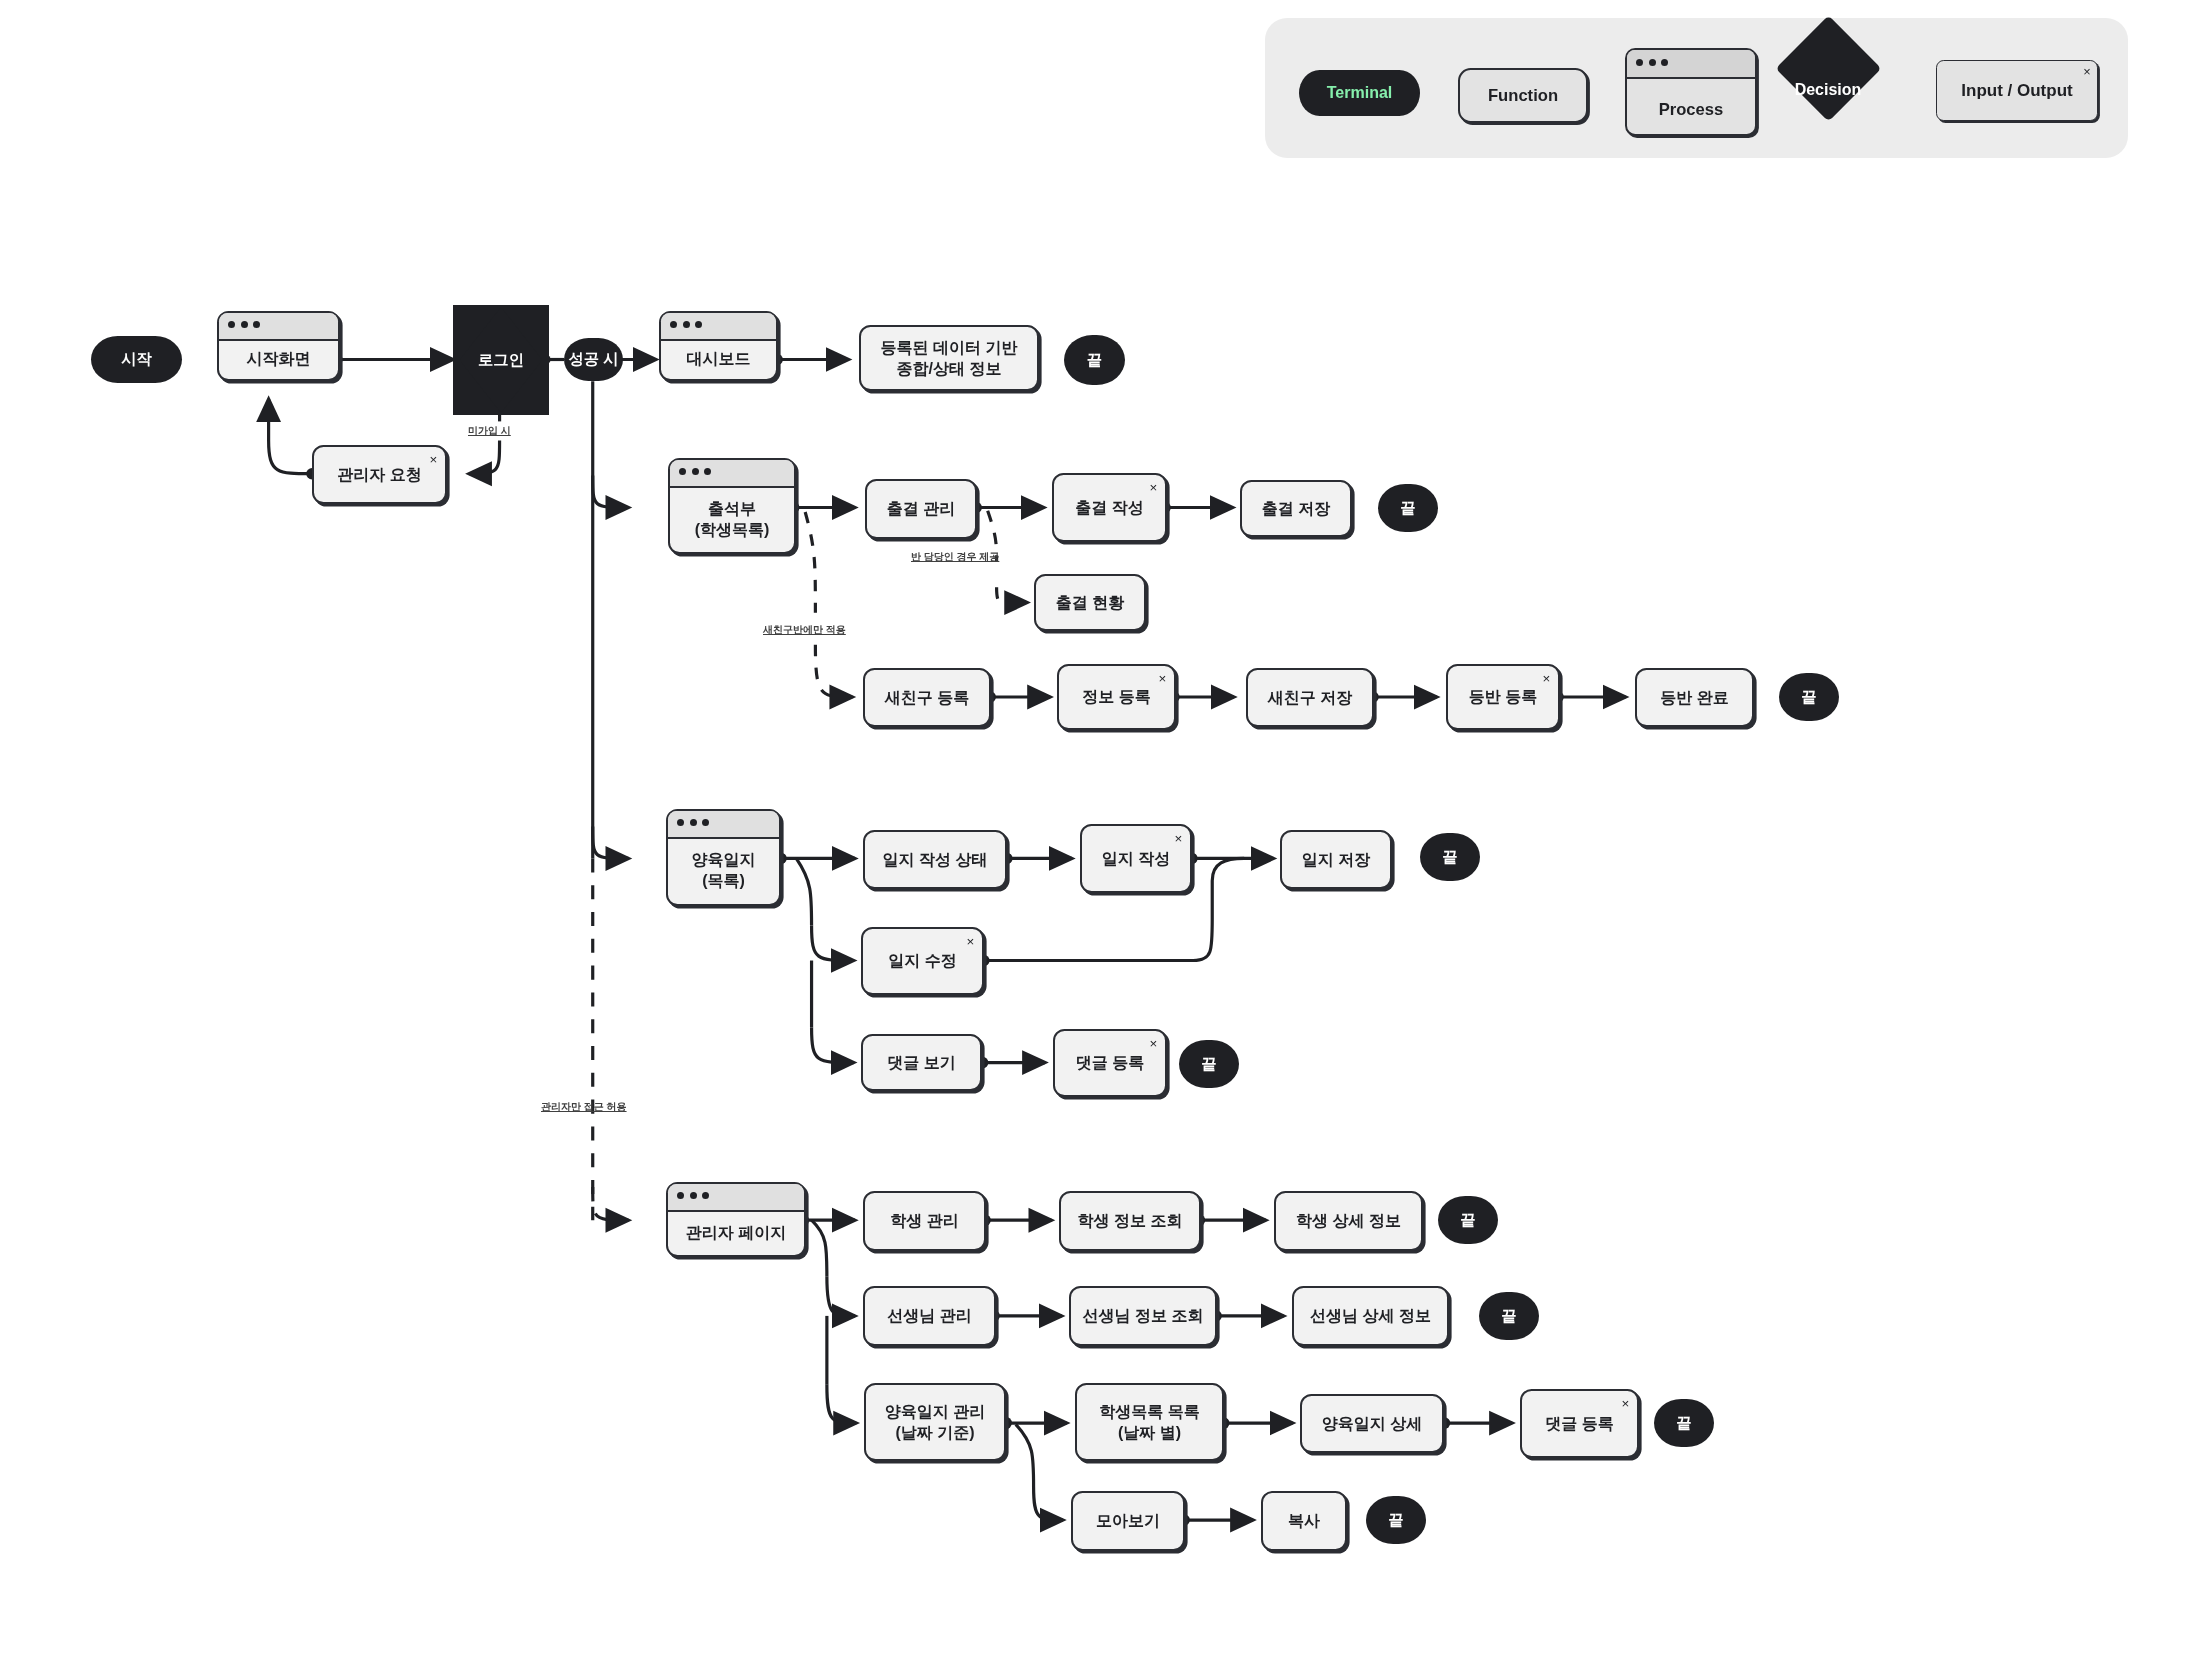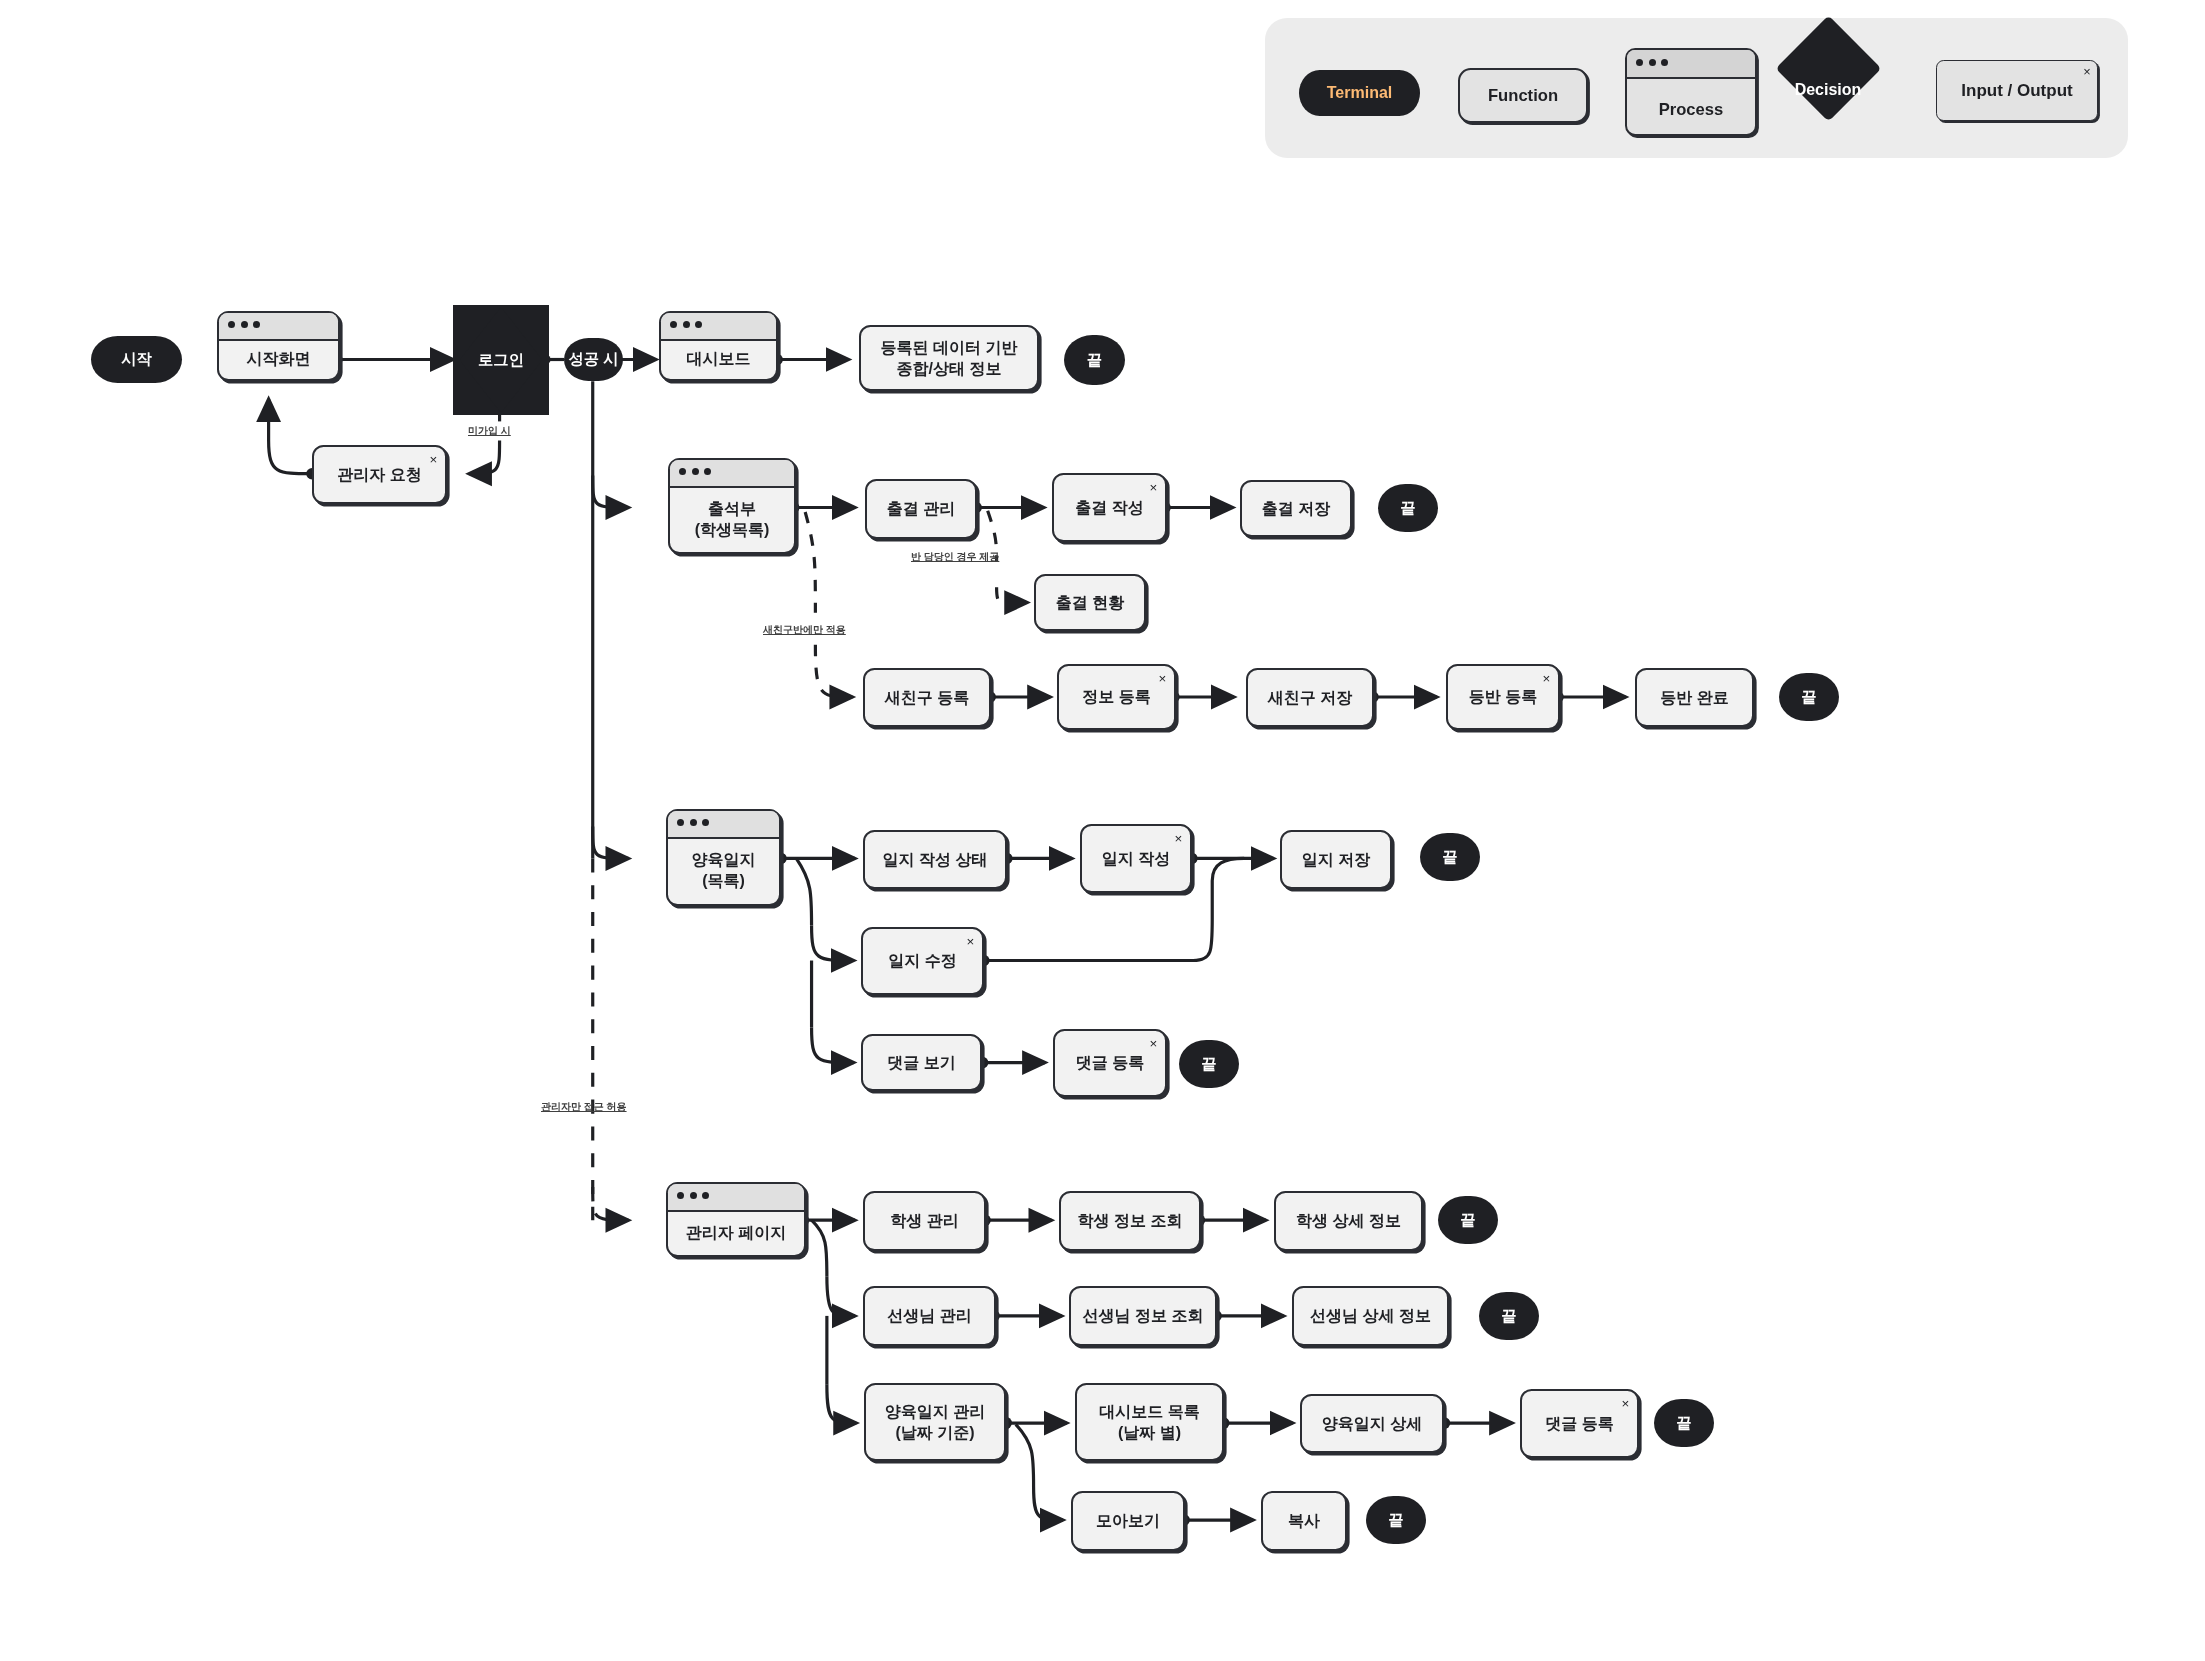--- a/index.html
+++ b/index.html
@@ -6,21 +6,21 @@
   body{font-family:"Liberation Sans","DejaVu Sans",sans-serif;}
   #canvas{position:relative;width:2205px;height:1662px;background:#ffffff;overflow:hidden;}
 
   
   .legend-panel{
     position:absolute; left:1265px; top:18px; width:863px; height:140px;
     background:#ececec; border-radius:22px;
   }
   .lg-item{position:absolute;display:flex;align-items:center;justify-content:center;
            font-weight:bold;color:#1f2024;}
-  .lg-terminal{left:1299px;top:70px;width:121px;height:46px;background:#1f2024;color:#fdba74;
+  .lg-terminal{left:1299px;top:70px;width:121px;height:46px;background:#1f2024;color:#86efac;
                border-radius:23px/25.5px;font-size:16px;}
   .lg-function{left:1458px;top:68px;width:126px;height:51px;background:#e3e3e3;color:#1f2024;
                border:2.6px solid #2b2d33;border-radius:12.8px;font-size:16.6px;box-shadow:1.9px 1.9px 0 #2b2d33;}
   .lg-process{left:1625px;top:48px;width:128px;height:84px;background:#e3e3e3;
               border:2.6px solid #2b2d33;border-radius:10.2px;box-shadow:1.9px 1.9px 0 #2b2d33;
               flex-direction:column;}
   .lg-process .pbar{position:absolute;left:0;top:0;right:0;height:27px;background:#d4d4d4;
                     border-bottom:2.6px solid #2b2d33;border-radius:7.7px 7.7px 0 0;}
   .lg-process .pdots{position:absolute;left:9px;top:9px;display:flex;gap:5.7px;}
   .lg-process .pdots i{width:7px;height:7px;background:#1f2024;border-radius:50%;display:block;}
@@ -389,21 +389,21 @@
   <div class="node n-term" style="left:1479px;top:1292px;width:60px;height:48px;">
     <span>끝</span>
   </div>
 
   <div class="node n-func" style="left:864px;top:1383px;width:142px;height:78px;white-space:pre-line;">
     <span>양육일지 관리
 (날짜 기준)</span>
   </div>
 
   <div class="node n-func" style="left:1075px;top:1383px;width:149px;height:78px;white-space:pre-line;">
-    <span>대시보드 목록
+    <span>학생목록 목록
 (날짜 별)</span>
   </div>
 
   <div class="node n-func" style="left:1300px;top:1394px;width:144px;height:59px;">
     <span>양육일지 상세</span>
   </div>
 
   <div class="node n-io" style="left:1520px;top:1389px;width:119px;height:69px;">
     <span class="xmark">×</span>
     <span>댓글 등록</span>

